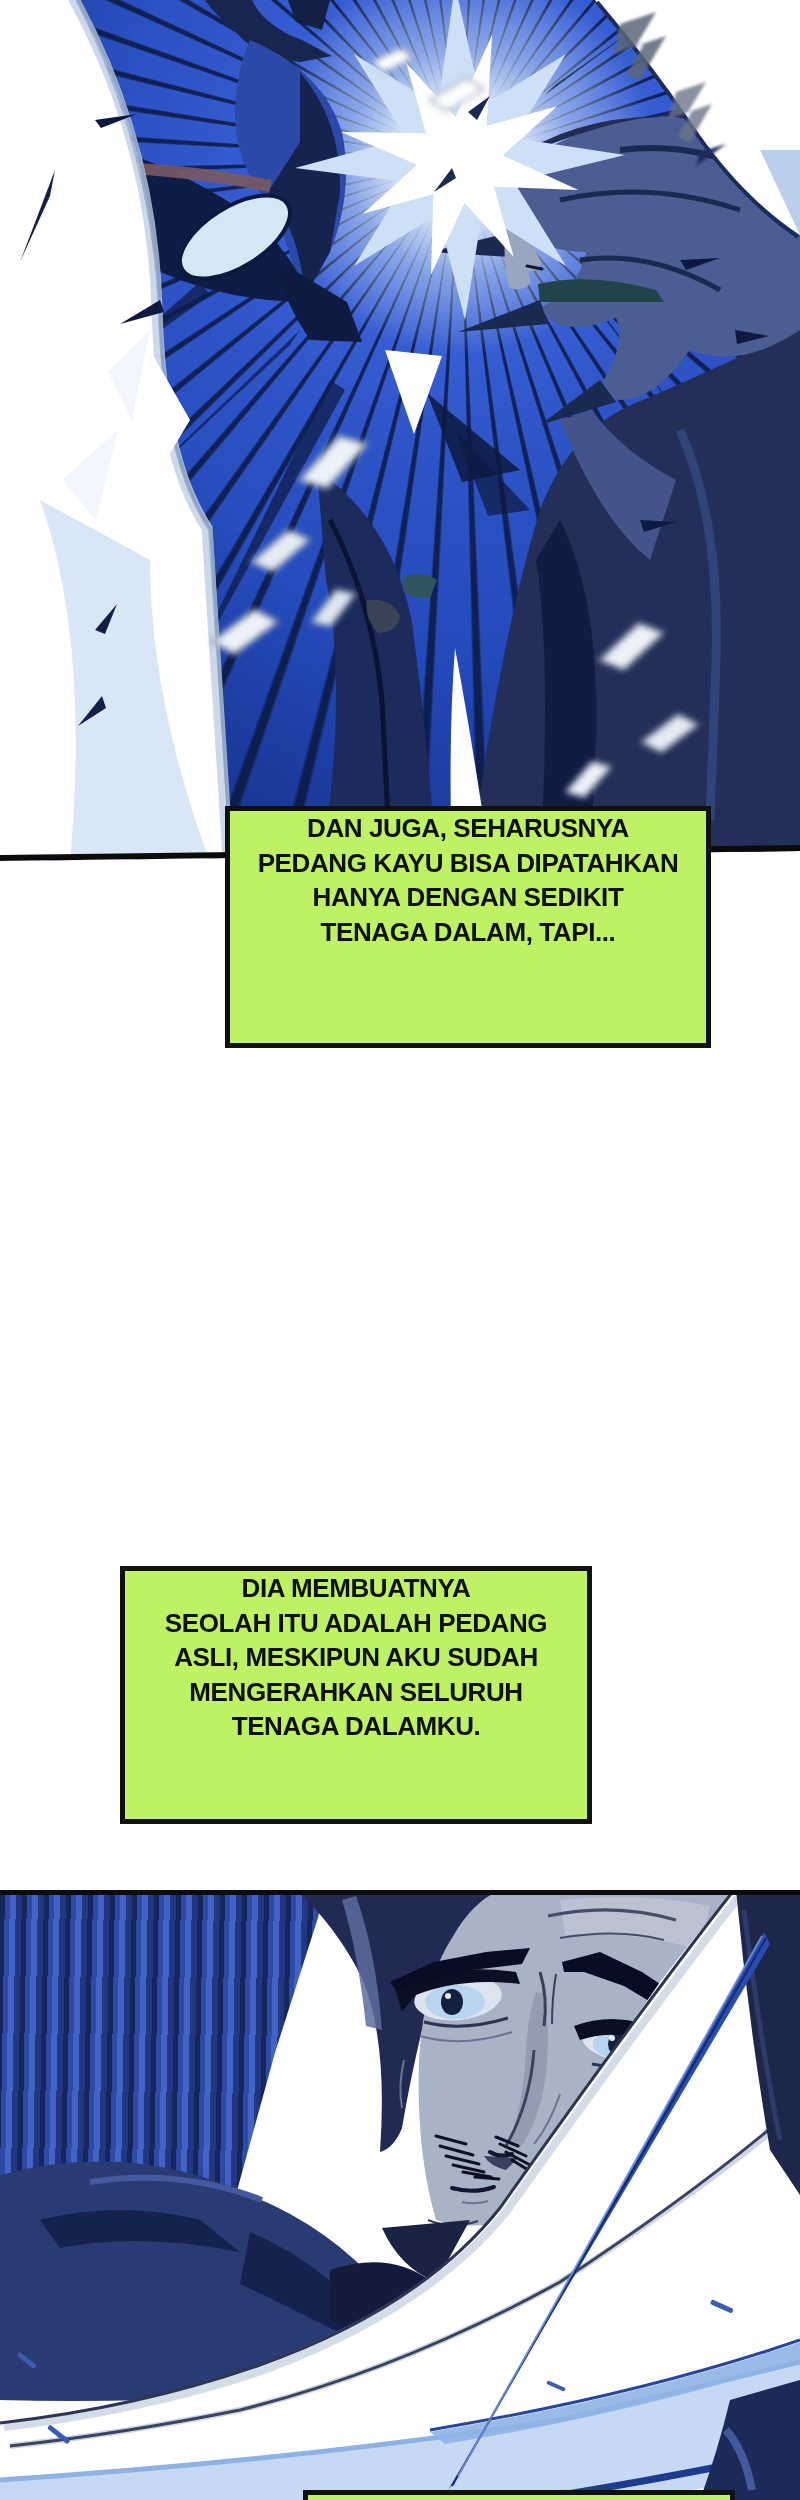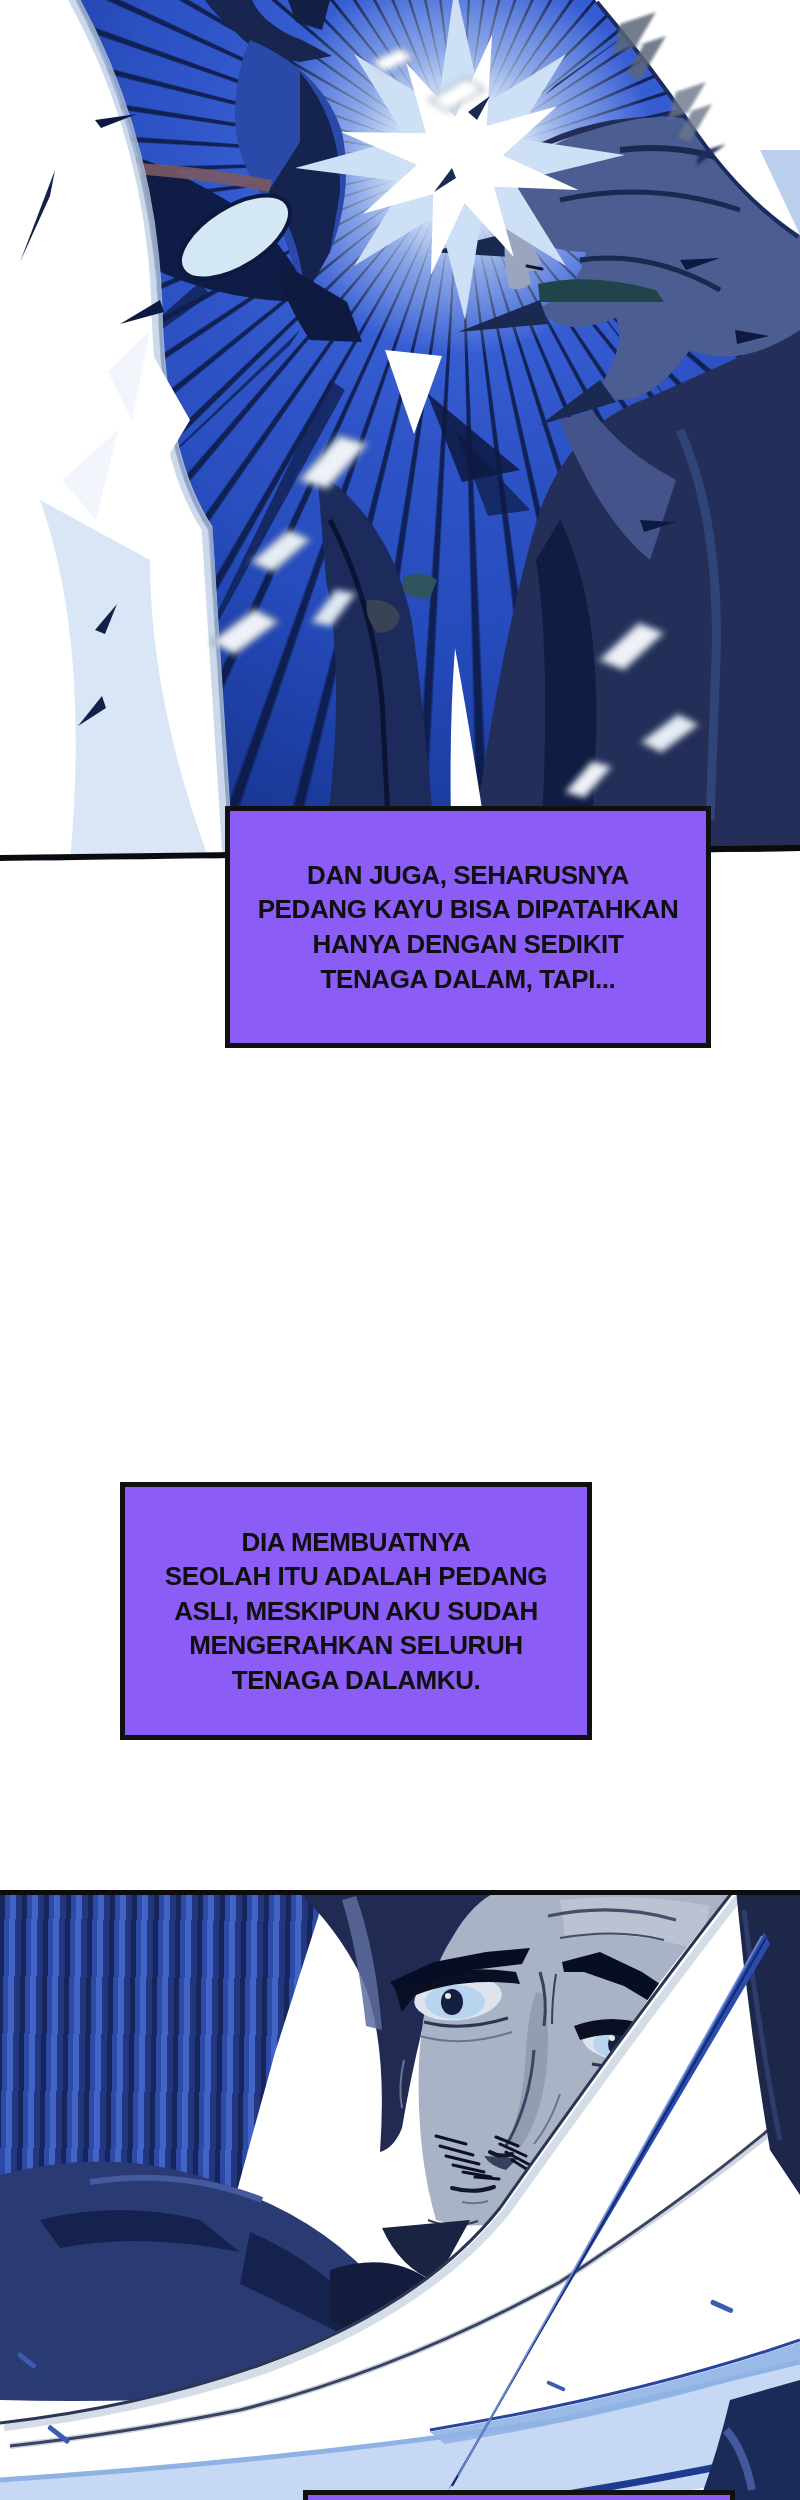--- a/index.html
+++ b/index.html
@@ -35,37 +35,37 @@
     position:absolute;left:0;top:0;width:430px;height:540px;
     background:
       linear-gradient(180deg, rgba(10,18,50,0) 50%, rgba(10,18,50,.38) 92%),
       repeating-linear-gradient(91deg, #16265c 0 5px, #2c4aa6 5px 10px, #4264c6 10px 16px, #22377f 16px 22px);
     clip-path:polygon(0 0,76% 0,64% 30%,55% 56%,30% 78%,0 92%);
   }
   .p2-art{position:absolute;inset:0;}
   
   .nbox{
     position:absolute;
-    background:#8b5cf6;
+    background:#bef264;
     border:5px solid #111111;
     box-sizing:border-box;
-    display:flex;align-items:center;justify-content:center;
+    display:flex;justify-content:center;
     z-index:5;
   }
   .nbox p{
     margin:0;padding:0 6px;
     font-weight:700;
     font-size:26px;line-height:1.33;
     letter-spacing:-0.4px;
     color:#101010;
     text-align:center;
     white-space:pre-line;
   }
   .nbox1{left:225px;top:806px;width:486px;height:242px;}
-  .nbox2{left:120px;top:1482px;width:472px;height:258px;}
+  .nbox2{left:120px;top:1566px;width:472px;height:258px;}
   .nbox3{left:303px;top:2490px;width:432px;height:60px;z-index:6;}
 </style>
 </head>
 <body>
 
 <div class="page">
 
   <section class="panel1">
     <div class="p1-bg"></div>
     <svg class="p1-art" viewBox="0 0 800 862">

